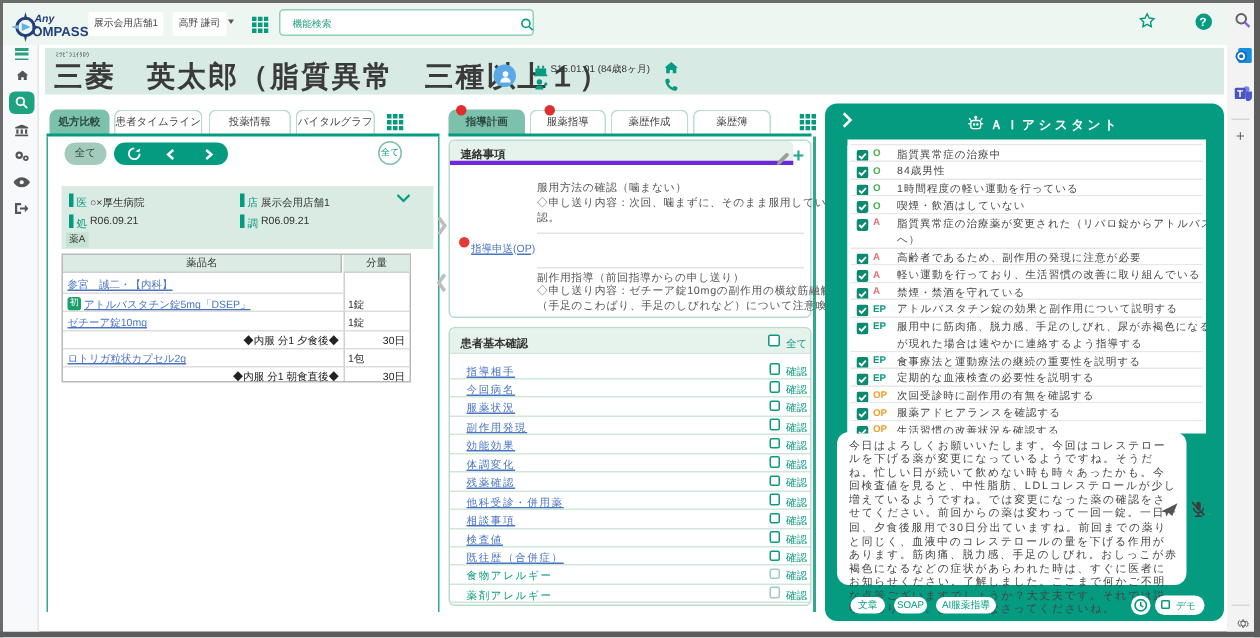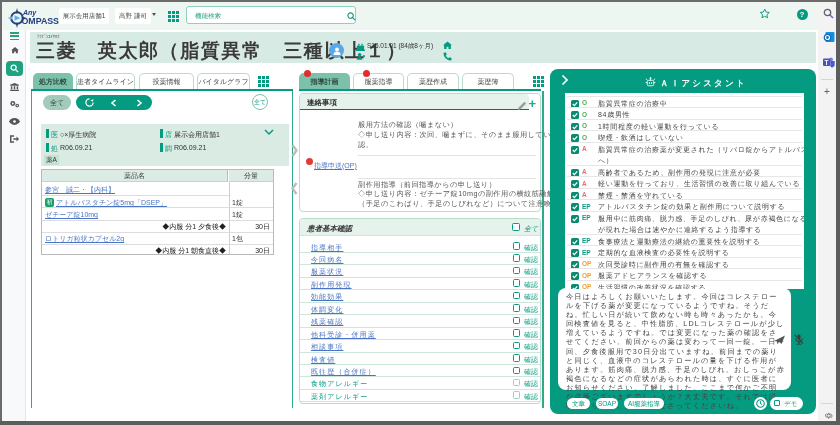--- a/index.html
+++ b/index.html
@@ -263,36 +263,36 @@
         <rect x="4" y="4" width="3" height="3"></rect>
         <rect x="8" y="4" width="3" height="3"></rect>
         <rect x="0" y="8" width="3" height="3"></rect>
         <rect x="4" y="8" width="3" height="3"></rect>
         <rect x="8" y="8" width="3" height="3"></rect>
       </g>
     </svg>
 <div class="a" style="left:299px;top:89px;width:242px;height:2px;background:#049b81;"></div>
 
 <div class="a" style="left:299px;top:93px;width:242px;height:119px;background:#fff;border:1px solid #b9dccd;border-radius:4px;">
-  <div class="a" style="left:0;top:0;width:229px;height:16px;background:#e6f2ec;border-bottom:1px solid #6d28d9;border-radius:4px 4px 0 0;">
+  <div class="a" style="left:0;top:0;width:229px;height:16px;background:#e6f2ec;border-bottom:3px solid #6d28d9;border-radius:4px 4px 0 0;">
     <span class="a" style="left:7px;top:4px;font-size:7.5px;font-weight:bold;color:#333;">連絡事項</span>
     <svg class="a" style="left:217px;top:7px;" width="9" height="10" viewBox="0 0 10 11">
           <path d="M1 10l.6-2.6L7.4 1.5a1.4 1.4 0 012 2L3.6 9.4z" fill="#9c9c9c"></path>
         </svg>
     <div class="a" style="left:228.5px;top:1.5px;font-size:13px;font-weight:bold;color:#23a98e;">+</div>
   </div>
   <div class="a" style="left:6px;top:64px;width:7px;height:7px;border-radius:50%;background:#e23b35;"></div>
   <div class="a lk" style="left:14px;top:66.5px;font-size:7px;">指導申送(OP)</div>
   <div class="a" style="left:58px;top:26px;font-size:7.2px;color:#555;line-height:9.9px;letter-spacing:.45px;white-space:nowrap;">服用方法の確認（噛まない）<br>◇申し送り内容：次回、噛まずに、そのまま服用しているか確<br>認。</div>
   <div class="a sep" style="left:58px;top:60.5px;width:178px;background:#e3e3e3;"></div>
   <div class="a sep" style="left:58px;top:84px;width:178px;background:#e3e3e3;"></div>
   <div class="a" style="left:58px;top:85.5px;font-size:7.2px;color:#555;line-height:9.9px;letter-spacing:.45px;white-space:nowrap;">副作用指導（前回指導からの申し送り）<br>◇申し送り内容：ゼチーア錠10mgの副作用の横紋筋融解症<br>（手足のこわばり、手足のしびれなど）について注意喚起をする</div>
 </div>
 
-<div class="a" style="left:299px;top:218px;width:242px;height:186px;background:#fff;border:1px solid #b9dccd;border-radius:4px;font-style:italic;">
+<div class="a" style="left:299px;top:218px;width:242px;height:186px;background:#fff;border:1px solid #b9dccd;border-radius:4px;">
   <div class="a" style="left:0;top:0;width:240px;height:17px;background:#e6f2ec;border-bottom:1px solid #cfe7da;border-radius:4px 4px 0 0;">
     <span class="a" style="left:7px;top:4.5px;font-size:7.5px;font-weight:bold;color:#333;">患者基本確認</span>
     <div class="cbx" style="left:212px;top:4px;"></div>
     <span class="a tl" style="left:224px;top:5px;font-size:7px;">全て</span>
   </div>
 </div>
 
 <div class="a" style="left:550px;top:69px;width:266px;height:345px;background:#049b81;border-radius:8px;">
   <svg class="a" style="left:11px;top:5px;" width="8" height="12" viewBox="0 0 8 12">
         <path d="M1.5 1.5l4.5 4.5-4.5 4.5" fill="none" stroke="#fff" stroke-width="1.7"></path>

